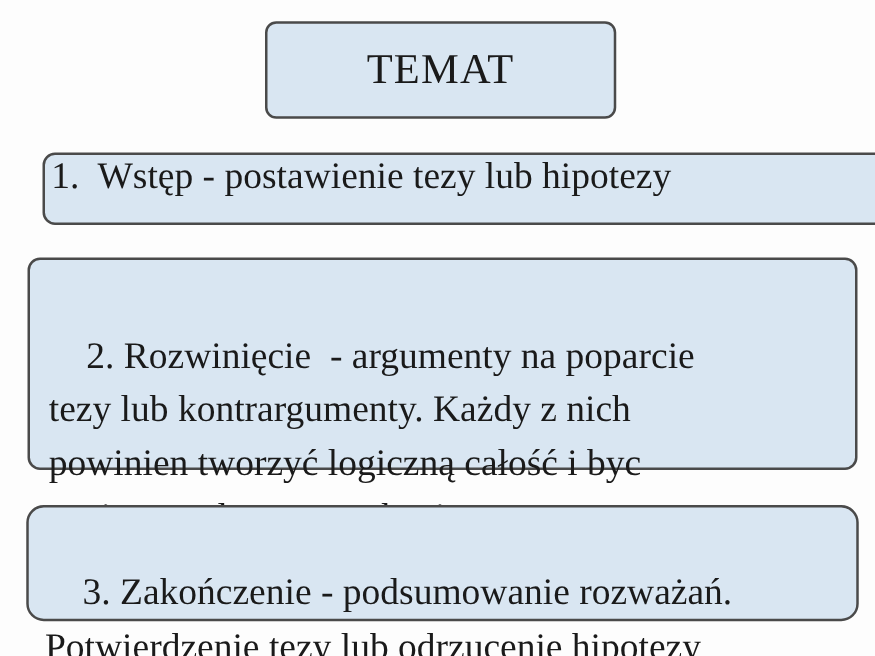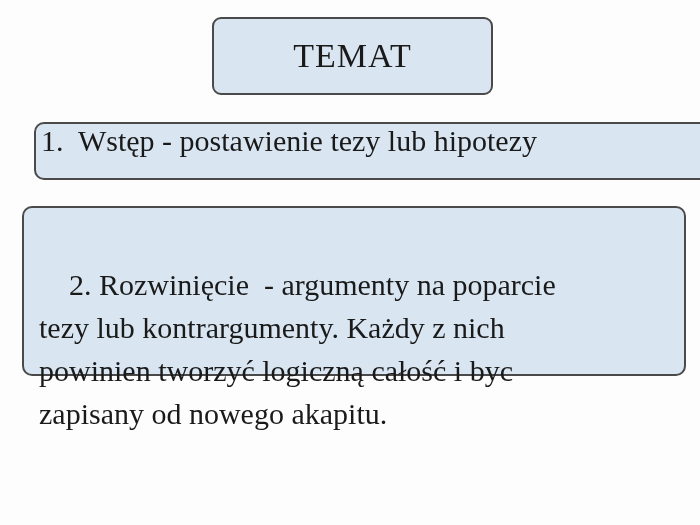--- a/index.html
+++ b/index.html
@@ -80,14 +80,18 @@
     <span>1.  Wstęp - postawienie tezy lub hipotezy</span>
   </div>
 
   <div class="box step-2">
     <span>2. Rozwinięcie  - argumenty na poparcie
 tezy lub kontrargumenty. Każdy z nich
 powinien tworzyć logiczną całość i byc
 zapisany od nowego akapitu.</span>
   </div>
 
+  <div class="box step-3">
+    <span>3. Zakończenie - podsumowanie rozważań.
+Potwierdzenie tezy lub odrzucenie hipotezy</span>
+  </div>
 
 </div>
 
 </body></html>

